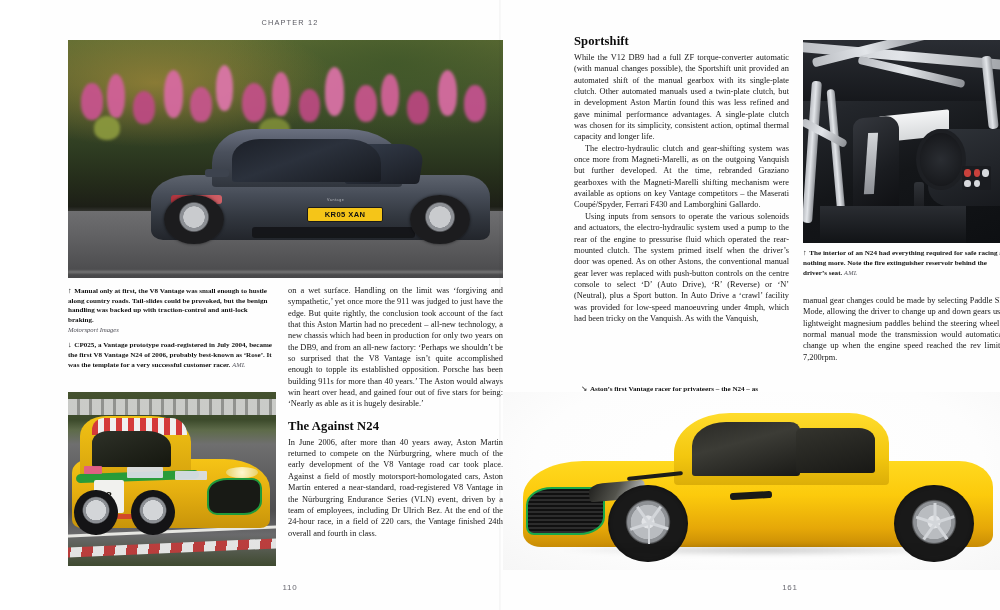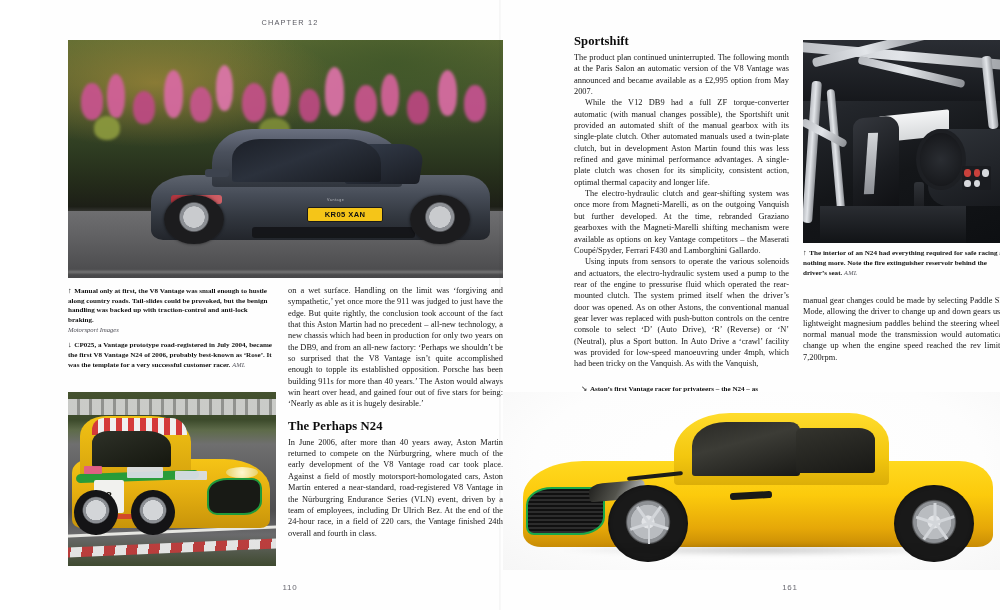--- a/index.html
+++ b/index.html
@@ -488,21 +488,21 @@
         <div class="sticker" style="left:52%;bottom:44%;width:16%;height:9%;"></div>
         <div class="sticker" style="left:6%;bottom:50%;width:9%;height:7%;background:#e05c8a;"></div>
         <div class="sticker" style="left:22%;bottom:8%;width:14%;height:5%;background:#d2452c;"></div>
         <div class="rwheel rear"></div>
         <div class="rwheel front"></div>
       </div>
     </div>
 
     <div class="body-col" style="left:248px; top:285px; width:215px;">
       <p>on a wet surface. Handling on the limit was ‘forgiving and sympathetic,’ yet once more the 911 was judged to just have the edge. But quite rightly, the conclusion took account of the fact that this Aston Martin had no precedent – all-new technology, a new chassis which had been in production for only two years on the DB9, and from an all-new factory: ‘Perhaps we shouldn’t be so surprised that the V8 Vantage isn’t quite accomplished enough to topple its established opposition. Porsche has been building 911s for more than 40 years.’ The Aston would always win heart over head, and gained four out of five stars for being: ‘Nearly as able as it is hugely desirable.’</p>
-      <h2 class="sub">The Perhaps N24</h2>
+      <h2 class="sub">The Against N24</h2>
       <p>In June 2006, after more than 40 years away, Aston Martin returned to compete on the Nürburgring, where much of the early development of the V8 Vantage road car took place. Against a field of mostly motorsport-homologated cars, Aston Martin entered a near-standard, road-registered V8 Vantage in the Nürburgring Endurance Series (VLN) event, driven by a team of employees, including Dr Ulrich Bez. At the end of the 24-hour race, in a field of 220 cars, the Vantage finished 24th overall and fourth in class.</p>
     </div>
 
     <div class="folio">110</div>
   </div>
 
   <div class="page page-right">
 
 
     <div class="photo" style="left:263px; top:40px; width:209px; height:203px;">
@@ -534,21 +534,20 @@
       </div>
     </div>
 
     <div class="caption" style="left:263px; top:248px; width:208px;">
       <span class="arrow">↑</span><span>The interior of an N24 had everything required for safe racing and nothing more. Note the fire extinguisher reservoir behind the driver’s seat.</span>
       <span class="credit-inline">AML</span>
     </div>
 
     <div class="body-col" style="left:34px; top:34px; width:215px;">
       <h2 class="sub" style="margin-top:0;">Sportshift</h2>
-      <p>The product plan continued uninterrupted. The following month at the Paris Salon an automatic version of the V8 Vantage was announced and became available as a £2,995 option from May 2007.</p>
       <p>While the V12 DB9 had a full ZF torque-converter automatic (with manual changes possible), the Sportshift unit provided an automated shift of the manual gearbox with its single-plate clutch. Other automated manuals used a twin-plate clutch, but in development Aston Martin found this was less refined and gave minimal performance advantages. A single-plate clutch was chosen for its simplicity, consistent action, optimal thermal capacity and longer life.</p>
       <p>The electro-hydraulic clutch and gear-shifting system was once more from Magneti-Marelli, as on the outgoing Vanquish but further developed. At the time, rebranded Graziano gearboxes with the Magneti-Marelli shifting mechanism were available as options on key Vantage competitors – the Maserati Coupé/Spyder, Ferrari F430 and Lamborghini Gallardo.</p>
       <p>Using inputs from sensors to operate the various solenoids and actuators, the electro-hydraulic system used a pump to the rear of the engine to pressurise fluid which operated the rear-mounted clutch. The system primed itself when the driver’s door was opened. As on other Astons, the conventional manual gear lever was replaced with push-button controls on the centre console to select ‘D’ (Auto Drive), ‘R’ (Reverse) or ‘N’ (Neutral), plus a Sport button. In Auto Drive a ‘crawl’ facility was provided for low-speed manoeuvring under 4mph, which had been tricky on the Vanquish. As with the Vanquish,</p>
     </div>
 
     <div class="body-col" style="left:263px; top:295px; width:208px;">
       <p>manual gear changes could be made by selecting Paddle Shift Mode, allowing the driver to change up and down gears using lightweight magnesium paddles behind the steering wheel. In normal manual mode the transmission would automatically change up when the engine speed reached the rev limit of 7,200rpm.</p>
     </div>
 
     <div class="caption" style="left:41px; top:384px; width:180px;">

